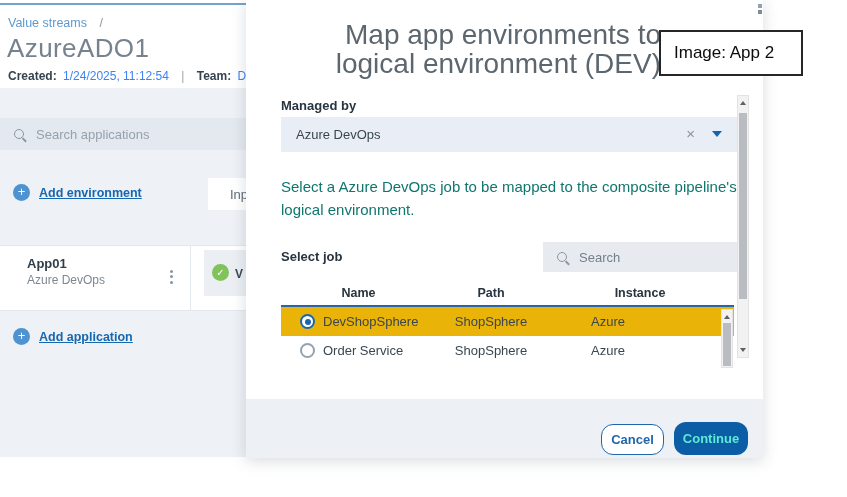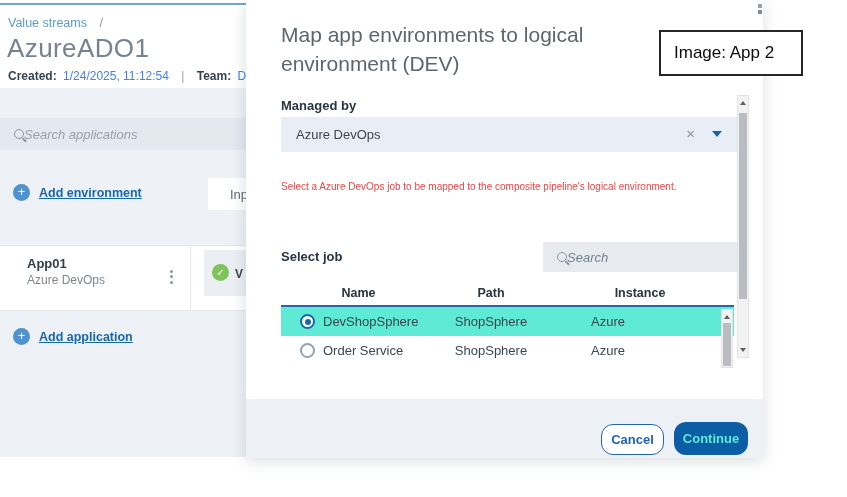--- a/index.html
+++ b/index.html
@@ -14,21 +14,21 @@
   .crumb-link { color:#5b9ad2; text-decoration:none; cursor:pointer; }
   .crumb-sep { color:#8a98a4; margin-left:9px; }
   .page-title { position:absolute; left:7px; top:33px; font-size:26px; font-weight:400; color:#76838f; letter-spacing:0.4px; }
   .meta { position:absolute; left:8px; top:69px; font-size:12px; color:#5d6b77; white-space:nowrap; }
   .meta-label { font-weight:bold; color:#35434f; }
   .meta-value { color:#3b82f6; margin-left:3px; }
   .meta-pipe { color:#9aa6b1; margin:0 9px; }
   .page-body-bg { position:absolute; left:0; top:88px; width:247px; height:369px; background:#eef1f5; }
 
   .page-search { position:absolute; left:0; top:118px; width:247px; height:32px; background:#e4e9ef; display:flex; align-items:center; padding-left:14px; cursor:text; }
-  .search-input { border:none; background:transparent; outline:none; font-size:13px; color:#000000; width:180px; font-family:inherit;font-style:italic; }
+  .search-input { border:none; background:transparent; outline:none; font-size:13px; color:#000000; margin-left:12px; width:180px; font-family:inherit; }
   .search-input::placeholder { color:#95a1ad; opacity:1; }
   .mag { width:10px; height:10px; border:1.5px solid #8a97a3; border-radius:50%; position:relative; flex:0 0 auto; }
   .mag::after { content:""; position:absolute; width:5px; height:1.5px; background:#8a97a3; transform:rotate(45deg); right:-4px; bottom:-2px; }
 
   .add-row { position:absolute; display:flex; align-items:center; cursor:pointer; }
   .add-row.env { left:13px; top:184px; }
   .add-row.app { left:13px; top:328px; }
   .plus-circle { width:17px; height:17px; border-radius:50%; background:#4e92cf; color:#ffffff; font-size:13px; line-height:16px; text-align:center; flex:0 0 auto; }
   .add-label { margin-left:9px; font-size:12.5px; font-weight:bold; color:#1667b1; text-decoration:underline; }
 
@@ -39,44 +39,44 @@
   .app-sub { position:absolute; left:27px; top:27px; font-size:12px; color:#7b8894; }
   .kebab { position:absolute; left:168px; top:19px; cursor:pointer; padding:2px; }
   .kebab i { display:block; width:3px; height:3px; border-radius:50%; background:#8795a1; margin:2.5px 0; }
   .card-divider { position:absolute; left:190px; top:0; width:1px; height:64px; background:#e4e9ed; }
   .status-chip { position:absolute; left:204px; top:4px; width:60px; height:46px; background:#ebeff3; overflow:hidden; }
   .check-circle { position:absolute; left:8px; top:14px; width:17px; height:17px; border-radius:50%; background:#7fc35a; color:#ffffff; font-size:10px; font-weight:bold; line-height:17px; text-align:center; }
   .status-text { position:absolute; left:31px; top:17px; font-size:12px; font-weight:bold; color:#3a4754; }
 
   
   .modal { position:absolute; left:246px; top:0; width:517px; height:458px; background:#ffffff; box-shadow:0 3px 14px rgba(40,60,80,0.18); }
-  .modal-title { position:absolute; left:35px; top:20px; width:380px; font-size:21px; font-weight:400; color:#5c666f; line-height:29px; }
+  .modal-title { position:absolute; left:35px; top:20px; width:380px; font-size:28px; font-weight:400; color:#5c666f; line-height:29px;text-align:right; }
   .field-label { position:absolute; left:35px; font-size:13px; font-weight:bold; color:#28343f; }
   .lbl-managed { top:98px; }
   .lbl-select-job { top:249px;text-align:right; }
 
   .dropdown { position:absolute; left:35px; top:117px; width:456px; height:35px; background:#e9edf5; display:flex; align-items:center; cursor:pointer; }
   .dd-value { margin-left:15px; font-size:13px; color:#3a4650; }
   .dd-clear { position:absolute; right:42px; top:9px; color:#8894a0; font-size:15px; line-height:15px; cursor:pointer; }
   .dd-caret { position:absolute; right:15px; top:14px; width:0; height:0; border-left:5px solid transparent; border-right:5px solid transparent; border-top:6px solid #1565ad; cursor:pointer; }
 
-  .desc { position:absolute; left:35px; top:175px; width:470px; font-size:10px; color:#ef4444; line-height:23px; }
+  .desc { position:absolute; left:35px; top:175px; width:470px; font-size:15px; color:#0f766e; line-height:23px; }
 
   .modal-search { position:absolute; left:297px; top:242px; width:194px; height:30px; background:#e7ebf0; display:flex; align-items:center; padding-left:14px; cursor:text; }
   .modal-search .search-input { width:130px; }
   .modal-search .search-input::placeholder { color:#73808c; }
 
   .job-table { position:absolute; left:35px; top:281px; width:453px; }
   .t-head { display:flex; height:26px; border-bottom:2px solid #2765a9; background:#ffffff; }
   .t-head .c { font-size:12.5px; font-weight:bold; color:#28343f; display:flex; align-items:center; justify-content:center; }
   .c.c-name { width:155px; }
   .c.c-path { width:110px; }
   .c.c-inst { width:188px; }
   .t-row { display:flex; height:29px; cursor:pointer; }
-  .t-row.selected { background:#5eead4; }
+  .t-row.selected { background:#eab308; }
   .t-row .c { font-size:13px; color:#3a4650; display:flex; align-items:center; }
   .t-row .c-name { justify-content:flex-start; padding-left:19px; }
   .t-row .c-path { justify-content:center; }
   .t-row .c-inst { justify-content:flex-start; padding-left:45px; }
   .radio { width:15px; height:15px; border-radius:50%; border:2px solid #93a3b3; margin-right:8px; position:relative; flex:0 0 auto; background:#ffffff; }
   .radio.on { border-color:#1a66ad; }
   .radio.on::after { content:""; position:absolute; left:2.5px; top:2.5px; width:6px; height:6px; border-radius:50%; background:#1a66ad; }
 
   
   .sb { position:absolute; background:#f2f2f2; border:1px solid #e3e3e3; }

